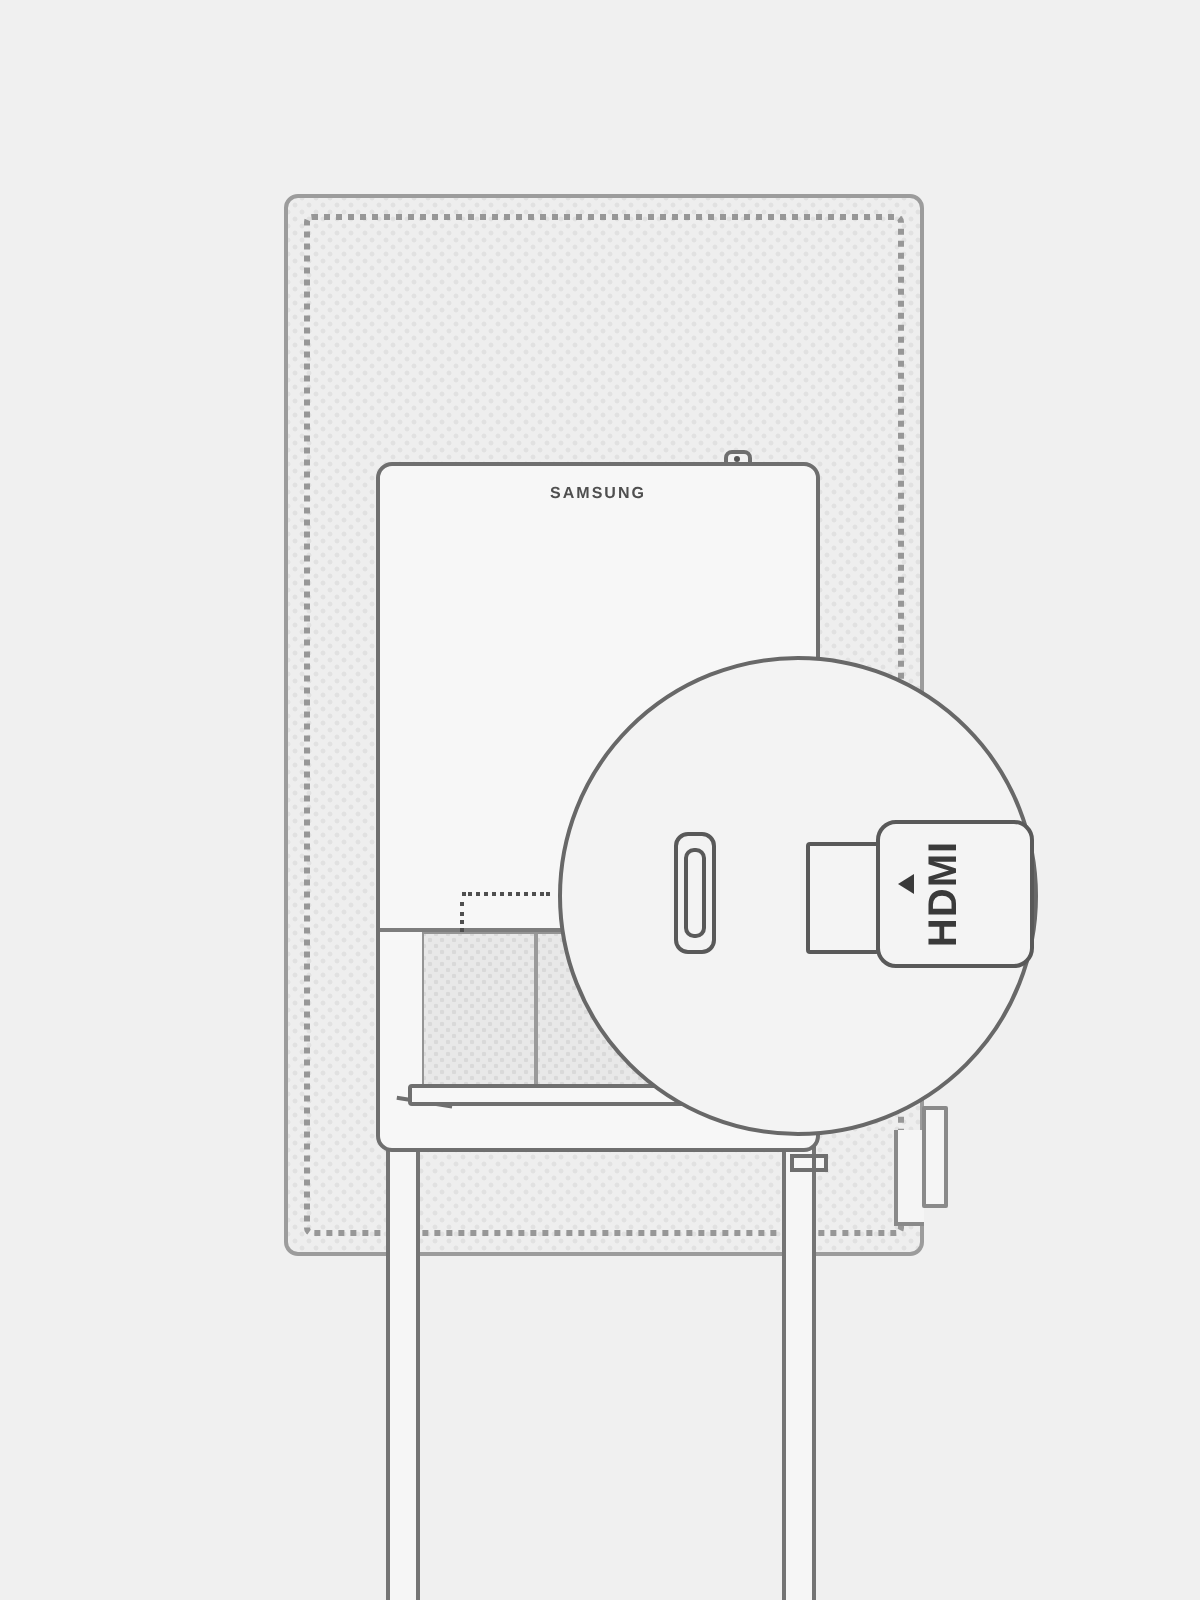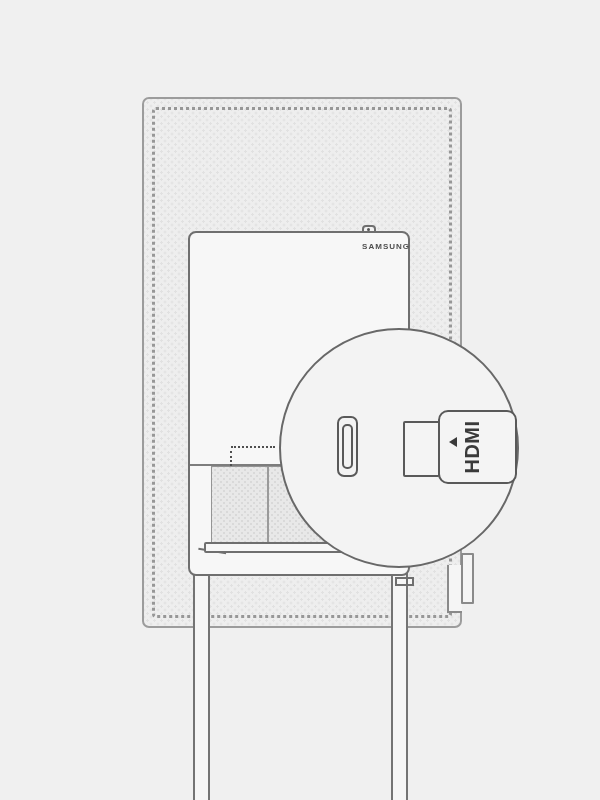--- a/index.html
+++ b/index.html
@@ -62,21 +62,21 @@
     content:""; position:absolute; left:3px; top:1px;
     width:3px; height:3px; border-radius:50%; background:#555;
   }
 
   
   .panel {
     left:188px; top:231px; width:222px; height:345px;
     background:#f7f7f7; border:2px solid #6f6f6f; border-radius:8px;
   }
   .brand {
-    left:188px; top:242px; width:222px; text-align:right;
+    left:188px; top:242px; width:222px; text-align:center;
     font-size:8px; font-weight:bold; letter-spacing:1px; color:#4f4f4f;
   }
   .shelf-line { left:190px; top:464px; width:218px; height:2px; background:#7d7d7d; }
   .recessed {
     left:211px; top:466px; width:186px; height:77px;
     background-color:#e8e8e8;
     background-image:
       radial-gradient(#d9d9d9 1px, transparent 1.3px),
       radial-gradient(#d9d9d9 1px, transparent 1.3px);
     background-size:6px 6px; background-position:0 0, 3px 3px;

